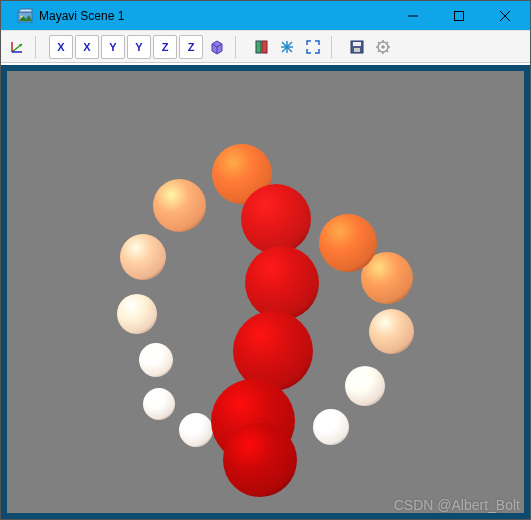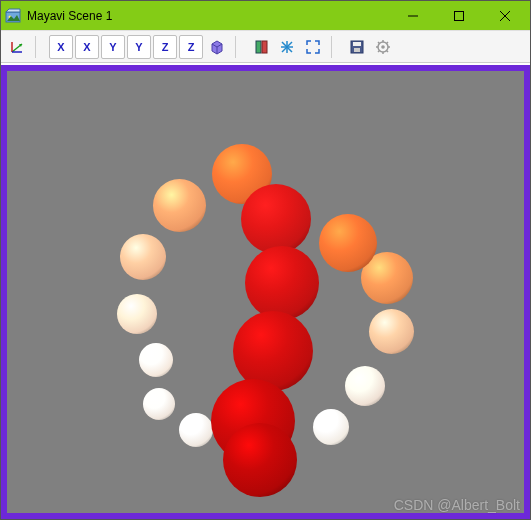--- a/index.html
+++ b/index.html
@@ -8,24 +8,24 @@
     font-family: "Segoe UI", Tahoma, sans-serif;
     font-size: 12px;
     background: #f0f0f0;
     width: 531px;
     height: 520px;
     overflow: hidden;
     border: 1px solid #555;
   }
   .titlebar {
     height: 30px;
-    background: #84cc16;
+    background: #0ea5e9;
     display: flex;
     align-items: center;
-    padding: 0 2px 0 4px;
+    padding: 0 2px 0 16px;
     border-bottom: 1px solid #e0e0e0;
   }
   .app-icon {
     width: 16px; height: 16px;
     margin-right: 6px;
     display: flex; align-items: center; justify-content: center;
   }
   .title-text { flex: 1; color: #000; }
   .win-btn {
     width: 46px; height: 30px;
@@ -52,21 +52,21 @@
     font-weight: bold;
     color: #2020c0;
     border-radius: 2px;
   }
   .tbtn.nobox { border-color: transparent; background: transparent; }
   .tsep { width: 8px; height: 22px; border-left: 1px solid #ccc; margin: 0 4px; }
   .viewport {
     position: relative;
     width: 100%;
     height: calc(100% - 62px);
-    background: #6d28d9;
+    background: #0c4a6e;
     border-top: 2px solid #fff;
     overflow: hidden;
   }
   .scene-inner {
     position: absolute;
     left: 6px; top: 6px; right: 6px; bottom: 6px;
     background: #808080;
   }
   .sphere {
     position: absolute;

